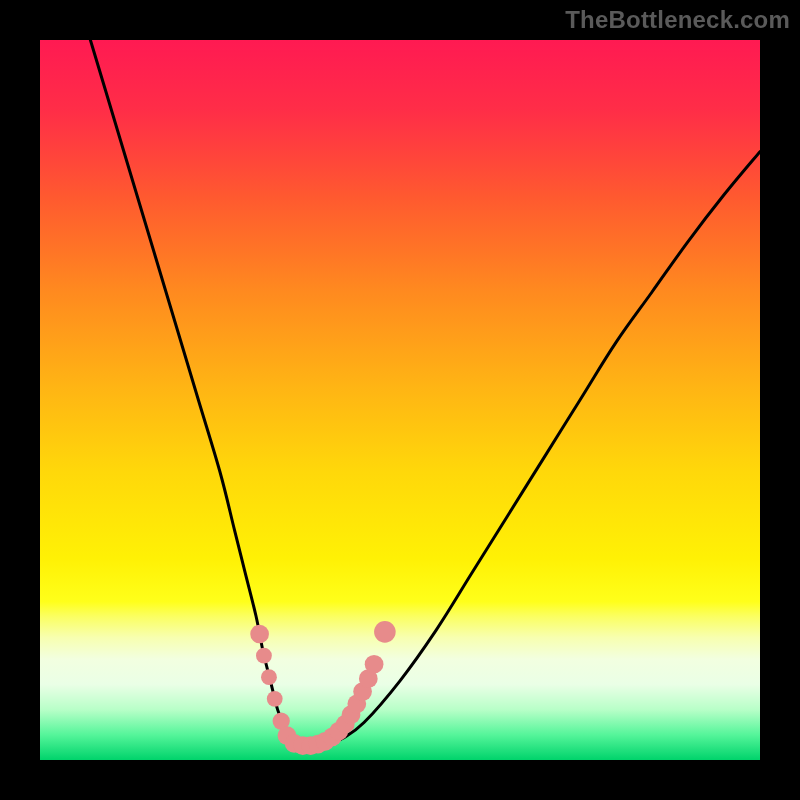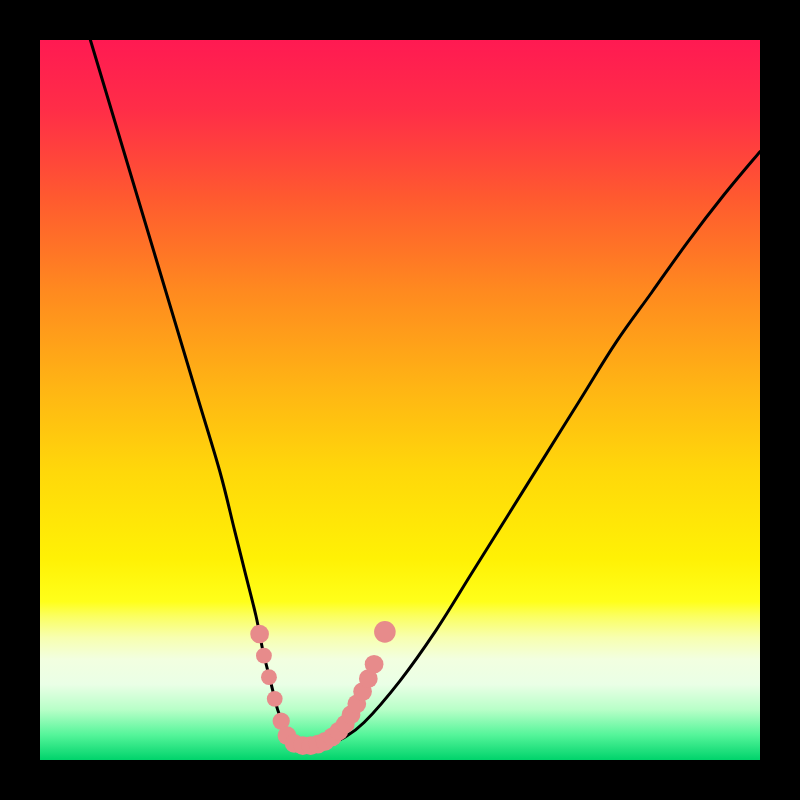--- a/index.html
+++ b/index.html
@@ -39,20 +39,21 @@
     stroke-linejoin: round;
   }
   .markers circle {
     fill: #e78b8b;
     stroke: none;
   }
 </style>
 </head>
 <body>
 <div class="frame">
+  <div class="watermark">TheBottleneck.com</div>
 
   <div class="plot-wrap">
     <svg id="chart-svg" width="720" height="720" viewBox="0 0 720 720">
       <defs>
         <linearGradient id="bg-grad" x1="0" y1="0" x2="0" y2="1">
 
         <stop offset="0%" stop-color="#ff1a52"></stop>
             <stop offset="10%" stop-color="#ff2e47"></stop>
             <stop offset="22%" stop-color="#ff5a2f"></stop>
             <stop offset="35%" stop-color="#ff8a1f"></stop>

